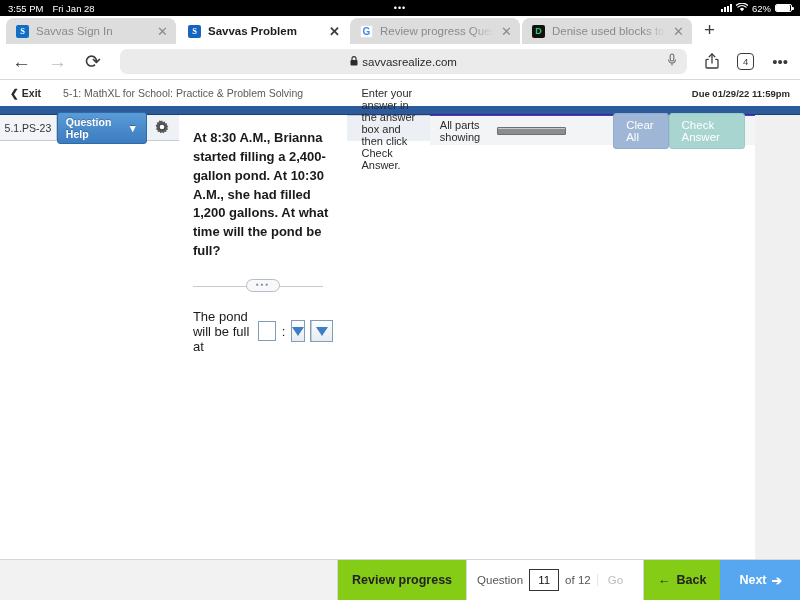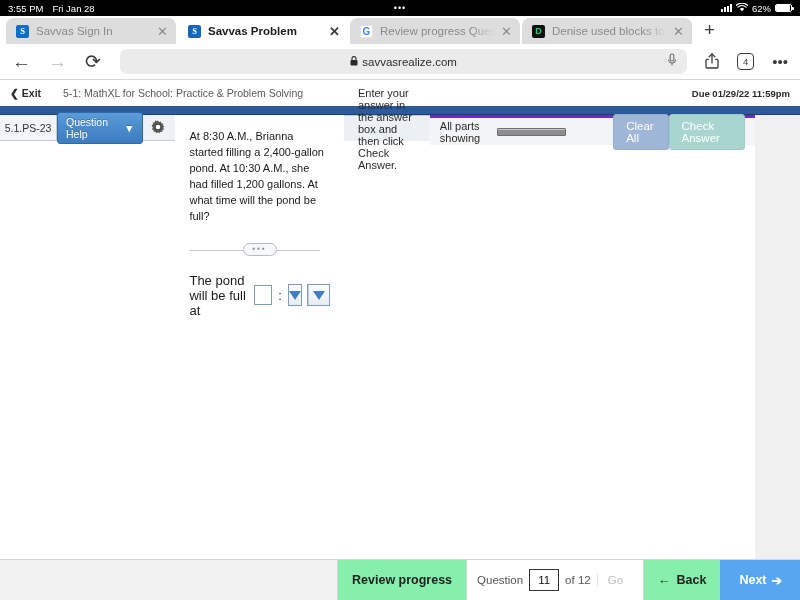--- a/index.html
+++ b/index.html
@@ -98,29 +98,29 @@
     height: 26px; background: #eef1f5; border-bottom: 1px solid #c8cdd4;
     display: flex; align-items: center; position: relative;
   }
   .q-id {
     width: 68px; height: 100%; background: #f2f4f7; border-right: 1px solid #c8cdd4;
     display: flex; align-items: center; justify-content: center;
     font-size: 10.5px; color: #333;
   }
   .q-header-spacer { flex: 1; }
   .qhelp-btn {
-    background: linear-gradient(#5a9bd8, #3c7cc0); color: #fff; font-weight: normal;
+    background: linear-gradient(#5a9bd8, #3c7cc0); color: #fff; font-weight: bold;
     font-size: 10.5px; border: 1px solid #2f6aa8; border-radius: 3px;
     padding: 3px 8px; display: flex; align-items: center; gap: 5px; margin-right: 8px;
     text-shadow: 0 -1px 0 rgba(0,0,0,.25);
   }
   .gear-icon { font-size: 14px; color: #444; margin-right: 10px; line-height: 1; }
 
   .q-body { flex: 1; padding: 14px 14px 0 14px; position: relative; }
-  .q-text { font-size: 11px; color: #1a1a1a; line-height: 1.45; max-width: 700px; }
+  .q-text { font-size: 13px; color: #1a1a1a; line-height: 1.45; max-width: 700px; font-weight: bold; }
 
   .divider-wrap { position: relative; margin: 18px 0 0 0; height: 14px; }
   .divider-line { position: absolute; top: 7px; left: 0; right: 10px; height: 1px; background: #c9c9c9; }
   .divider-handle {
     position: absolute; top: 0; left: 50%; transform: translateX(-50%);
     width: 34px; height: 13px; border: 1px solid #b6bcc4; border-radius: 7px;
     background: #f7f8f9; display: flex; align-items: center; justify-content: center;
     letter-spacing: 2px; font-size: 8px; color: #8a9099; line-height: 1;
   }
 
@@ -144,21 +144,21 @@
   .tri-down {
     width: 0; height: 0; border-left: 6px solid transparent; border-right: 6px solid transparent;
     border-top: 9px solid #3d7ec4;
   }
 
   .hint-bar {
     height: 26px; background: #eceff4; border-top: 1px solid #c8cdd4;
     display: flex; align-items: center; padding: 0 14px; font-size: 11px; color: #2a2a2a;
   }
   .action-bar {
-    height: 30px; background: #f3f4f6; border-top: 3px solid #6d28d9;
+    height: 30px; background: #f3f4f6; border-top: 1px solid #6d28d9;
     display: flex; align-items: center; padding: 0 10px; 
   }
   .parts-text { font-size: 11px; color: #2a2a2a; }
   .parts-progress {
     width: 100px; height: 8px; background: #8d8d8d; border: 1px solid #6f6f6f; border-radius: 1px;
     box-shadow: inset 0 1px 0 #c9c9c9;
   }
   .clear-btn {
     margin-left: 47px; background: #9fb6d6; color: #fff; font-size: 11.5px;
     padding: 5px 12px; border-radius: 3px; border: 1px solid #93abcd;
@@ -168,21 +168,21 @@
     padding: 5px 12px; border-radius: 3px; border: 1px solid #9bcbc5;
   }
 
   
   .bottom-nav {
     height: 41px; background: #f2f2f2; border-top: 1px solid #d6d6d6;
     display: flex; align-items: stretch; justify-content: flex-end;
   }
   .nav-group { display: flex; align-items: stretch; }
   .bn-btn {
-    background: #86efac; border-left: 1px solid #d6d6d6;
+    background: #84cc16; border-left: 1px solid #d6d6d6;
     display: flex; align-items: center; justify-content: center;
     padding: 0 14px; font-size: 12.5px; color: #222; font-weight: bold;
     gap: 6px; white-space: nowrap;
   }
   .bn-question {
     background: #fff; border-left: 1px solid #d6d6d6;
     display: flex; align-items: center; gap: 6px; padding: 0 10px;
     font-size: 11.5px; color: #555;
   }
   .q-num-box {

